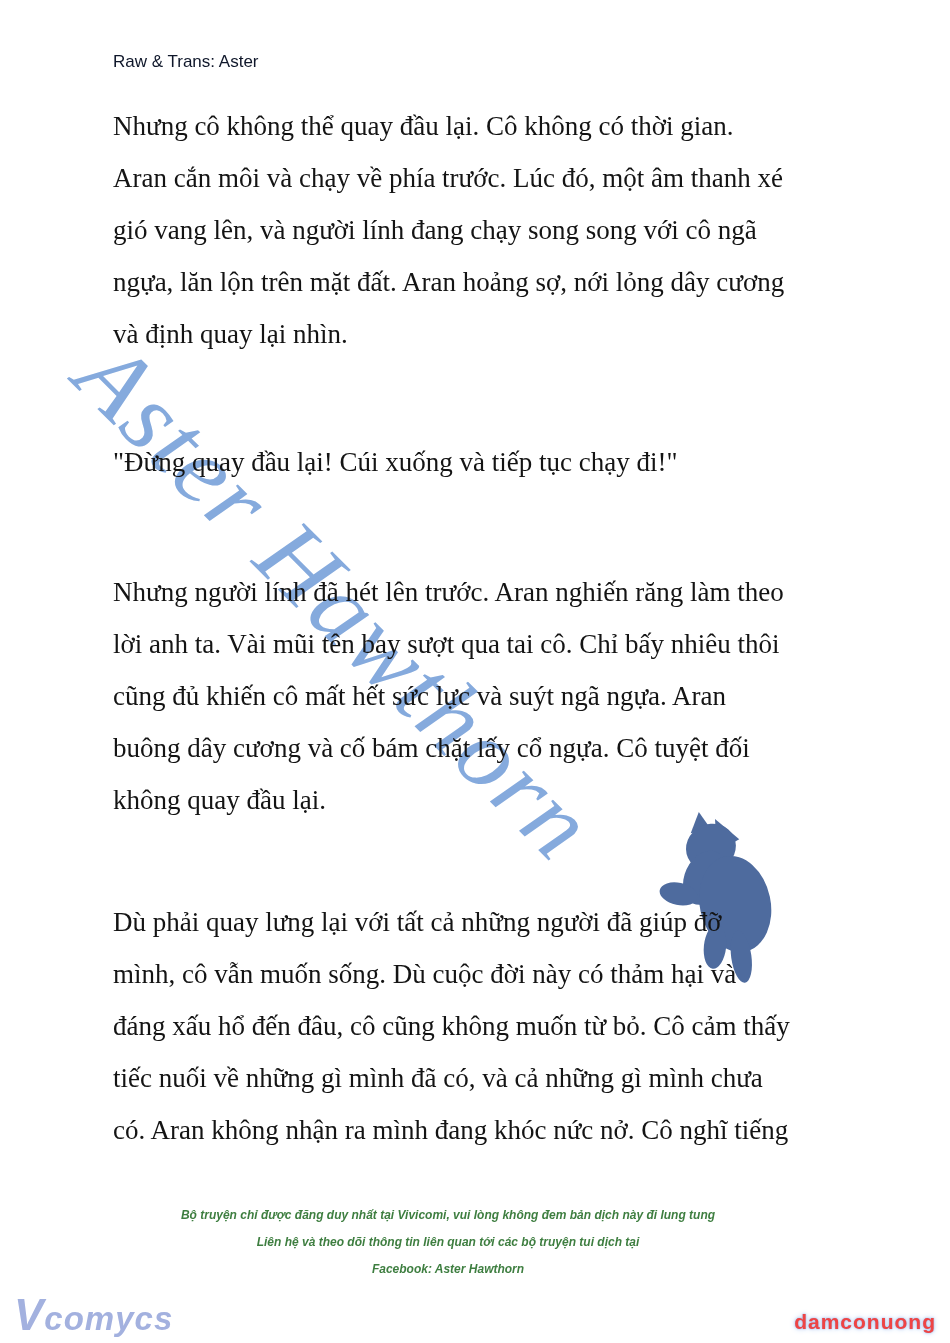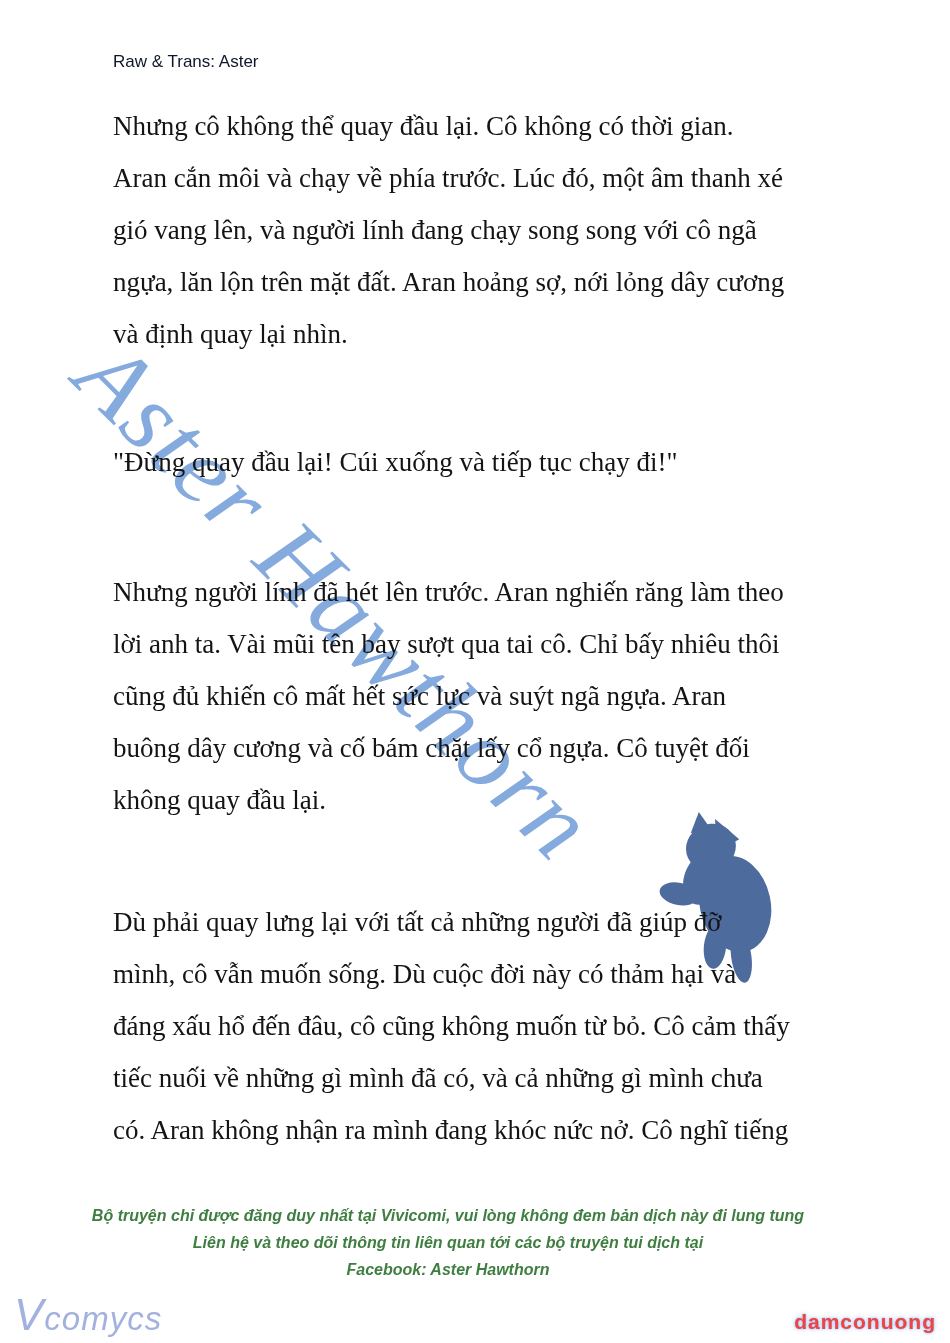--- a/index.html
+++ b/index.html
@@ -53,32 +53,32 @@
     z-index: 2;
   }
   .footer-notice {
     position: absolute;
     left: 0; top: 1202px;
     width: 896px;
     text-align: center;
     font-family: "Liberation Sans", "DejaVu Sans", sans-serif;
     font-style: italic;
     font-weight: bold;
-    font-size: 16px;
+    font-size: 12px;
     line-height: 27px;
     color: #3e7e40;
     white-space: pre-line;
     z-index: 3;
   }
   .logo-left {
     position: absolute;
     left: 14px; top: 1290px;
     font-family: "Liberation Sans", "DejaVu Sans", sans-serif;
     font-style: italic;
-    font-weight: normal;
+    font-weight: bold;
     font-size: 33px;
     letter-spacing: 1px;
     color: #a3b1df;
     z-index: 3;
   }
   .logo-left::first-letter { font-size: 44px; }
   .logo-right {
     position: absolute;
     right: 14px; top: 1310px;
     font-family: "Liberation Sans", "DejaVu Sans", sans-serif;

